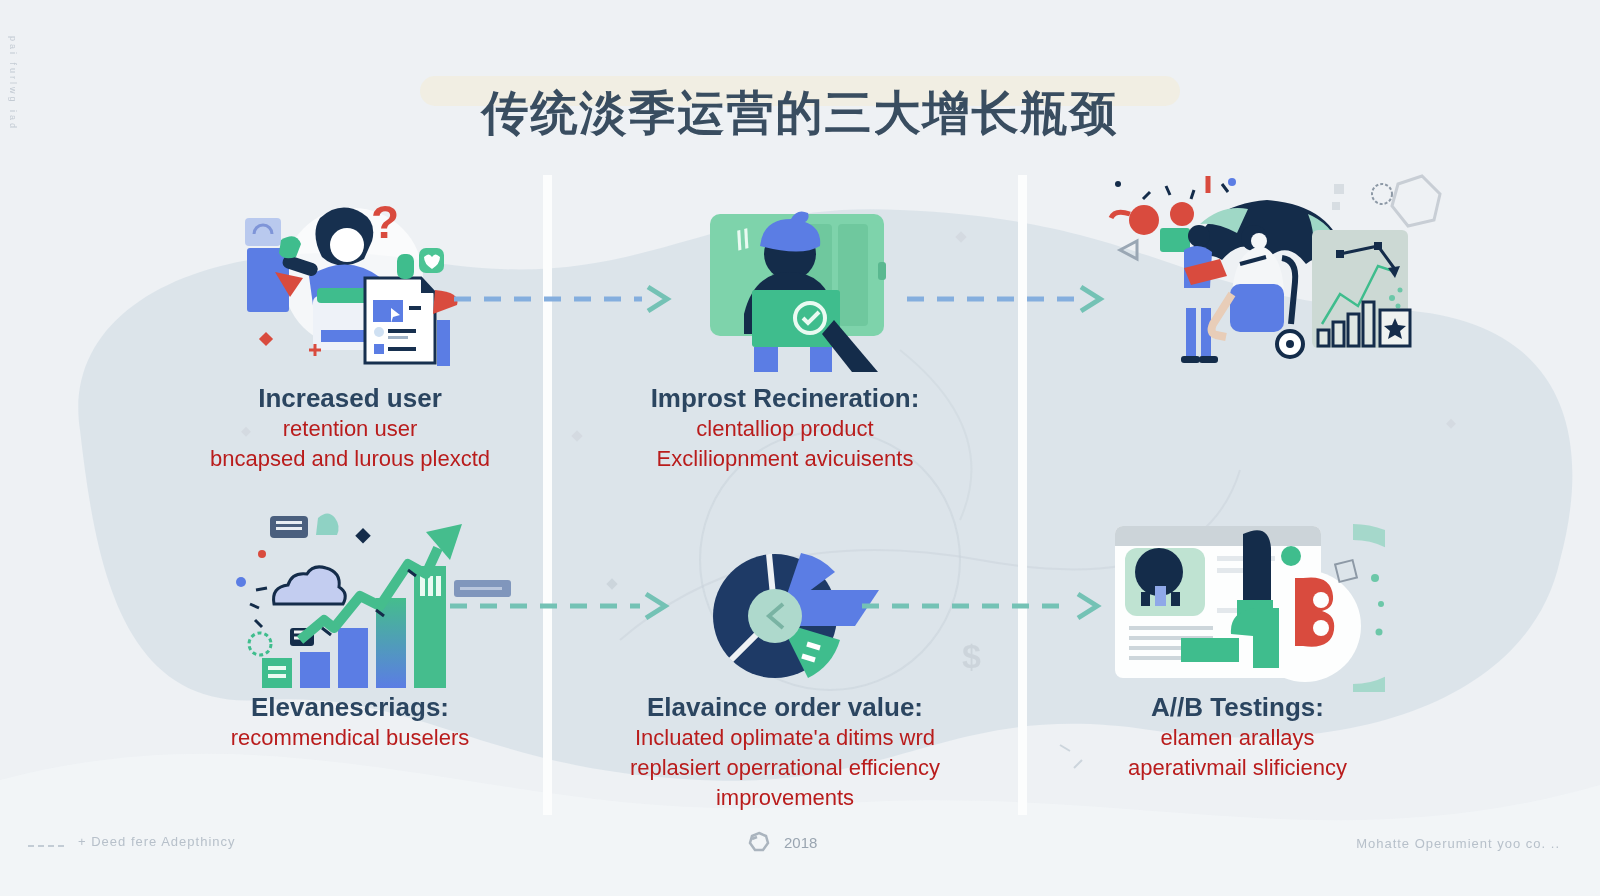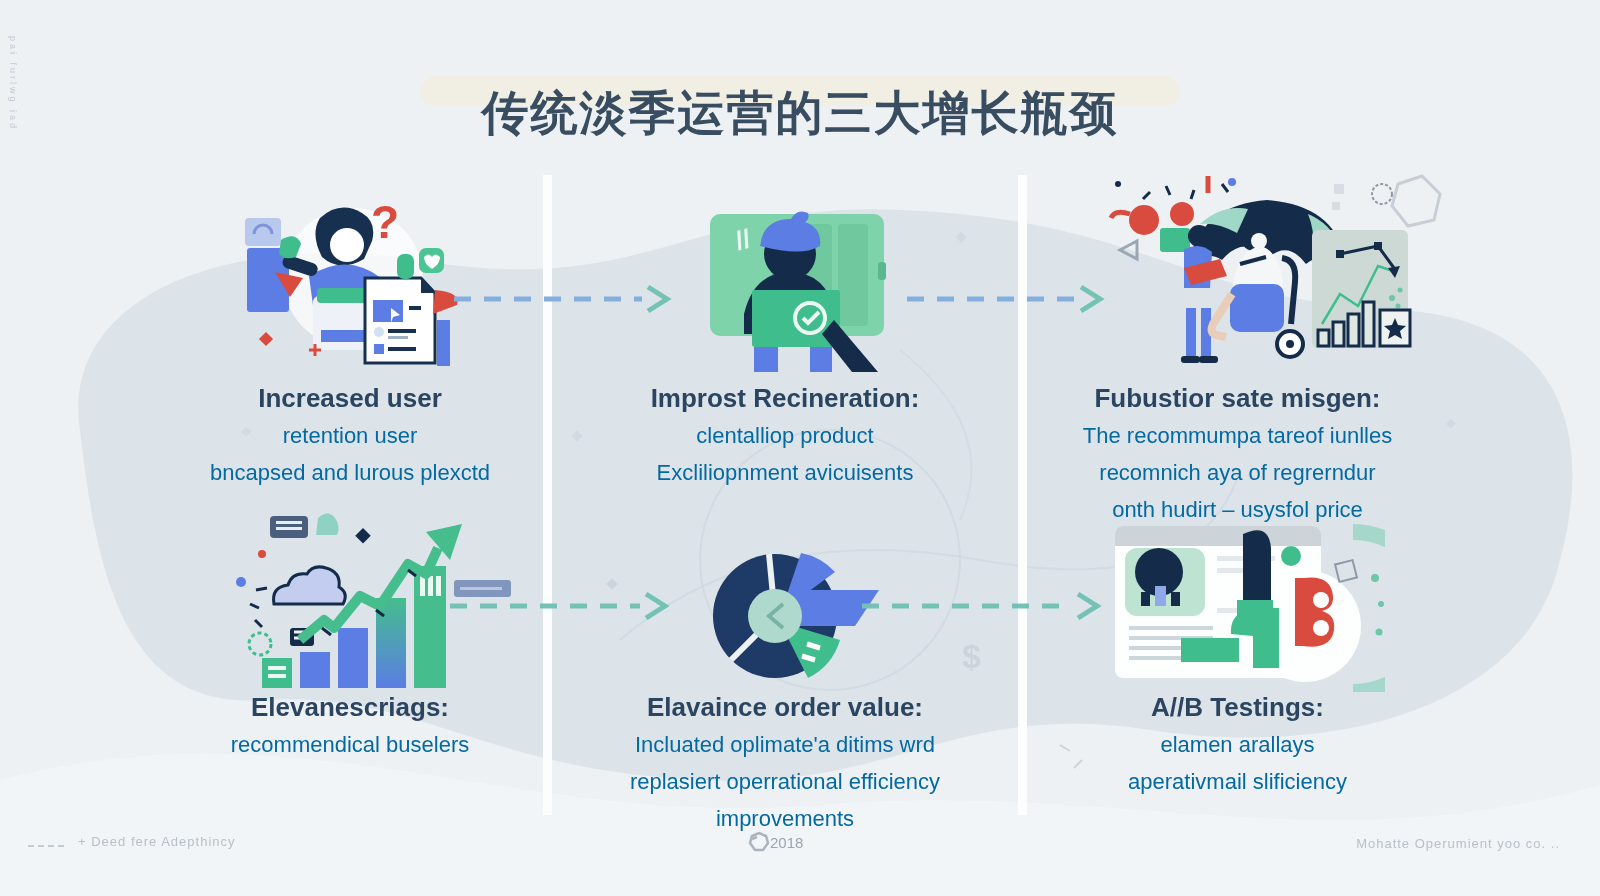--- a/index.html
+++ b/index.html
@@ -5,23 +5,23 @@
   html,body{margin:0;padding:0;background:#e8ebee;}
   .canvas{position:relative;width:1600px;height:896px;overflow:hidden;
           background:#eef1f4;font-family:"Liberation Sans",sans-serif;}
   .abs{position:absolute;}
   .title{left:0;top:82px;width:100%;text-align:center;font-size:47px;font-weight:bold;
          color:#394d60;letter-spacing:2px;}
   .title-glow{left:420px;top:76px;width:760px;height:30px;background:#f3ebcf;opacity:.45;border-radius:15px;}
   .divider{top:175px;width:9px;height:640px;background:#fcfdfd;}
   .card{text-align:center;}
   .heading{font-size:26px;font-weight:bold;color:#2b4560;line-height:31px;}
-  .line{font-size:22px;color:#0369a1;line-height:30px;margin-top:7px;}
+  .line{font-size:22px;color:#b91c1c;line-height:30px;}
   .footer-text{font-size:13px;color:#b7c0ca;letter-spacing:1px;}
-  .footer-center{display:flex;align-items:center;gap:0;color:#9aa5b1;font-size:15px;}
+  .footer-center{display:flex;align-items:center;gap:14px;color:#9aa5b1;font-size:15px;}
   .side-text{left:8px;top:36px;writing-mode:vertical-rl;font-size:9px;color:#b9c2cc;
              letter-spacing:3px;opacity:.8;}
   svg{display:block;}
 </style>
 </head>
 <body>
 
 <div class="canvas">
 
   <svg class="abs" style="left:0;top:0" width="1600" height="896" viewBox="0 0 1600 896">
@@ -309,26 +309,20 @@
     <div class="line">bncapsed and lurous plexctd</div>
     <div class="line"></div>
   </div>
 
   <div class="abs card" style="left:555px;top:383px;width:460px">
     <div class="heading">Improst Recineration:</div>
     <div class="line">clentalliop product</div>
     <div class="line">Excliliopnment avicuisents</div>
   </div>
 
-  <div class="abs card" style="left:1010px;top:383px;width:455px">
-    <div class="heading">Fubustior sate misgen:</div>
-    <div class="line">The recommumpa tareof iunlles</div>
-    <div class="line">recomnich aya of regrerndur</div>
-    <div class="line">onth hudirt – usysfol price</div>
-  </div>
 
   <div class="abs card" style="left:120px;top:692px;width:460px">
     <div class="heading">Elevanescriags:</div>
     <div class="line">recommendical buselers</div>
     <div class="line"></div>
   </div>
 
   <div class="abs card" style="left:555px;top:692px;width:460px">
     <div class="heading">Elavaince order value:</div>
     <div class="line">Incluated oplimate'a ditims wrd</div>

